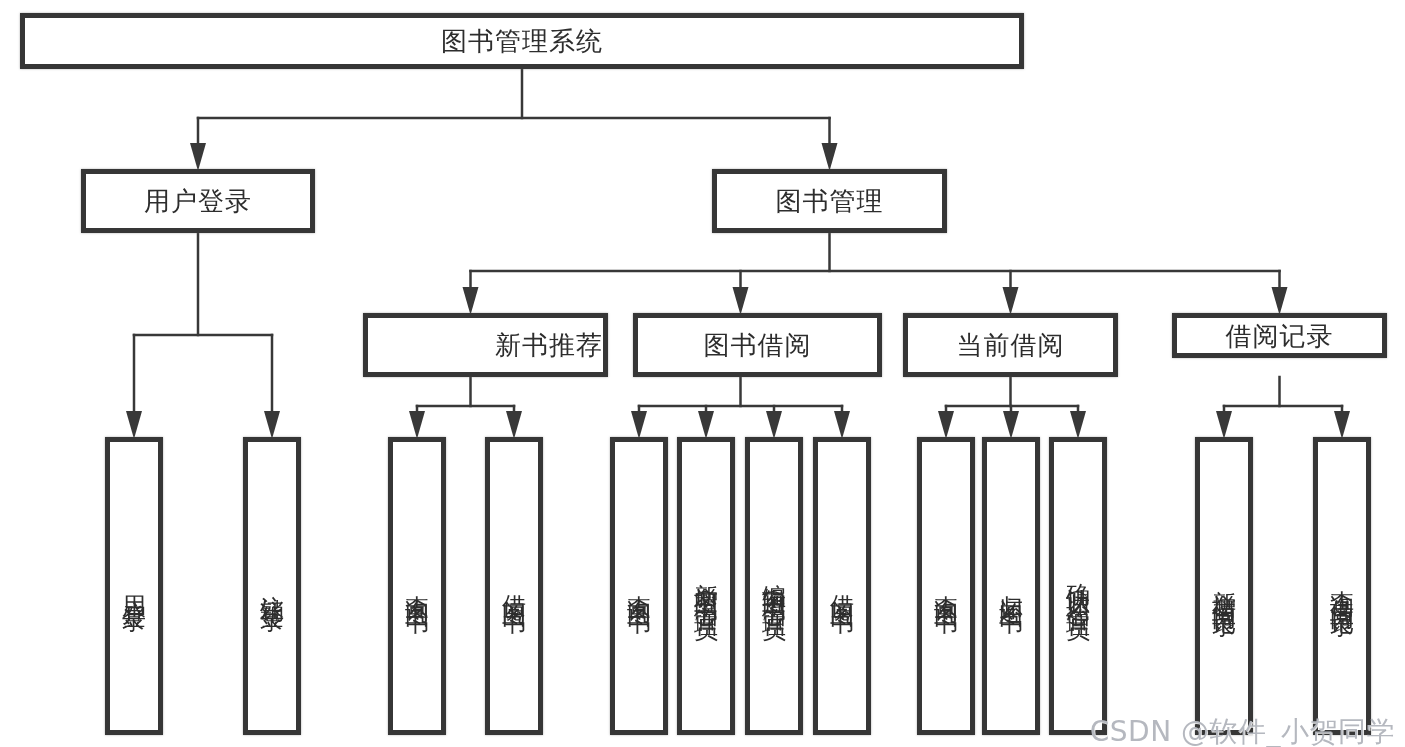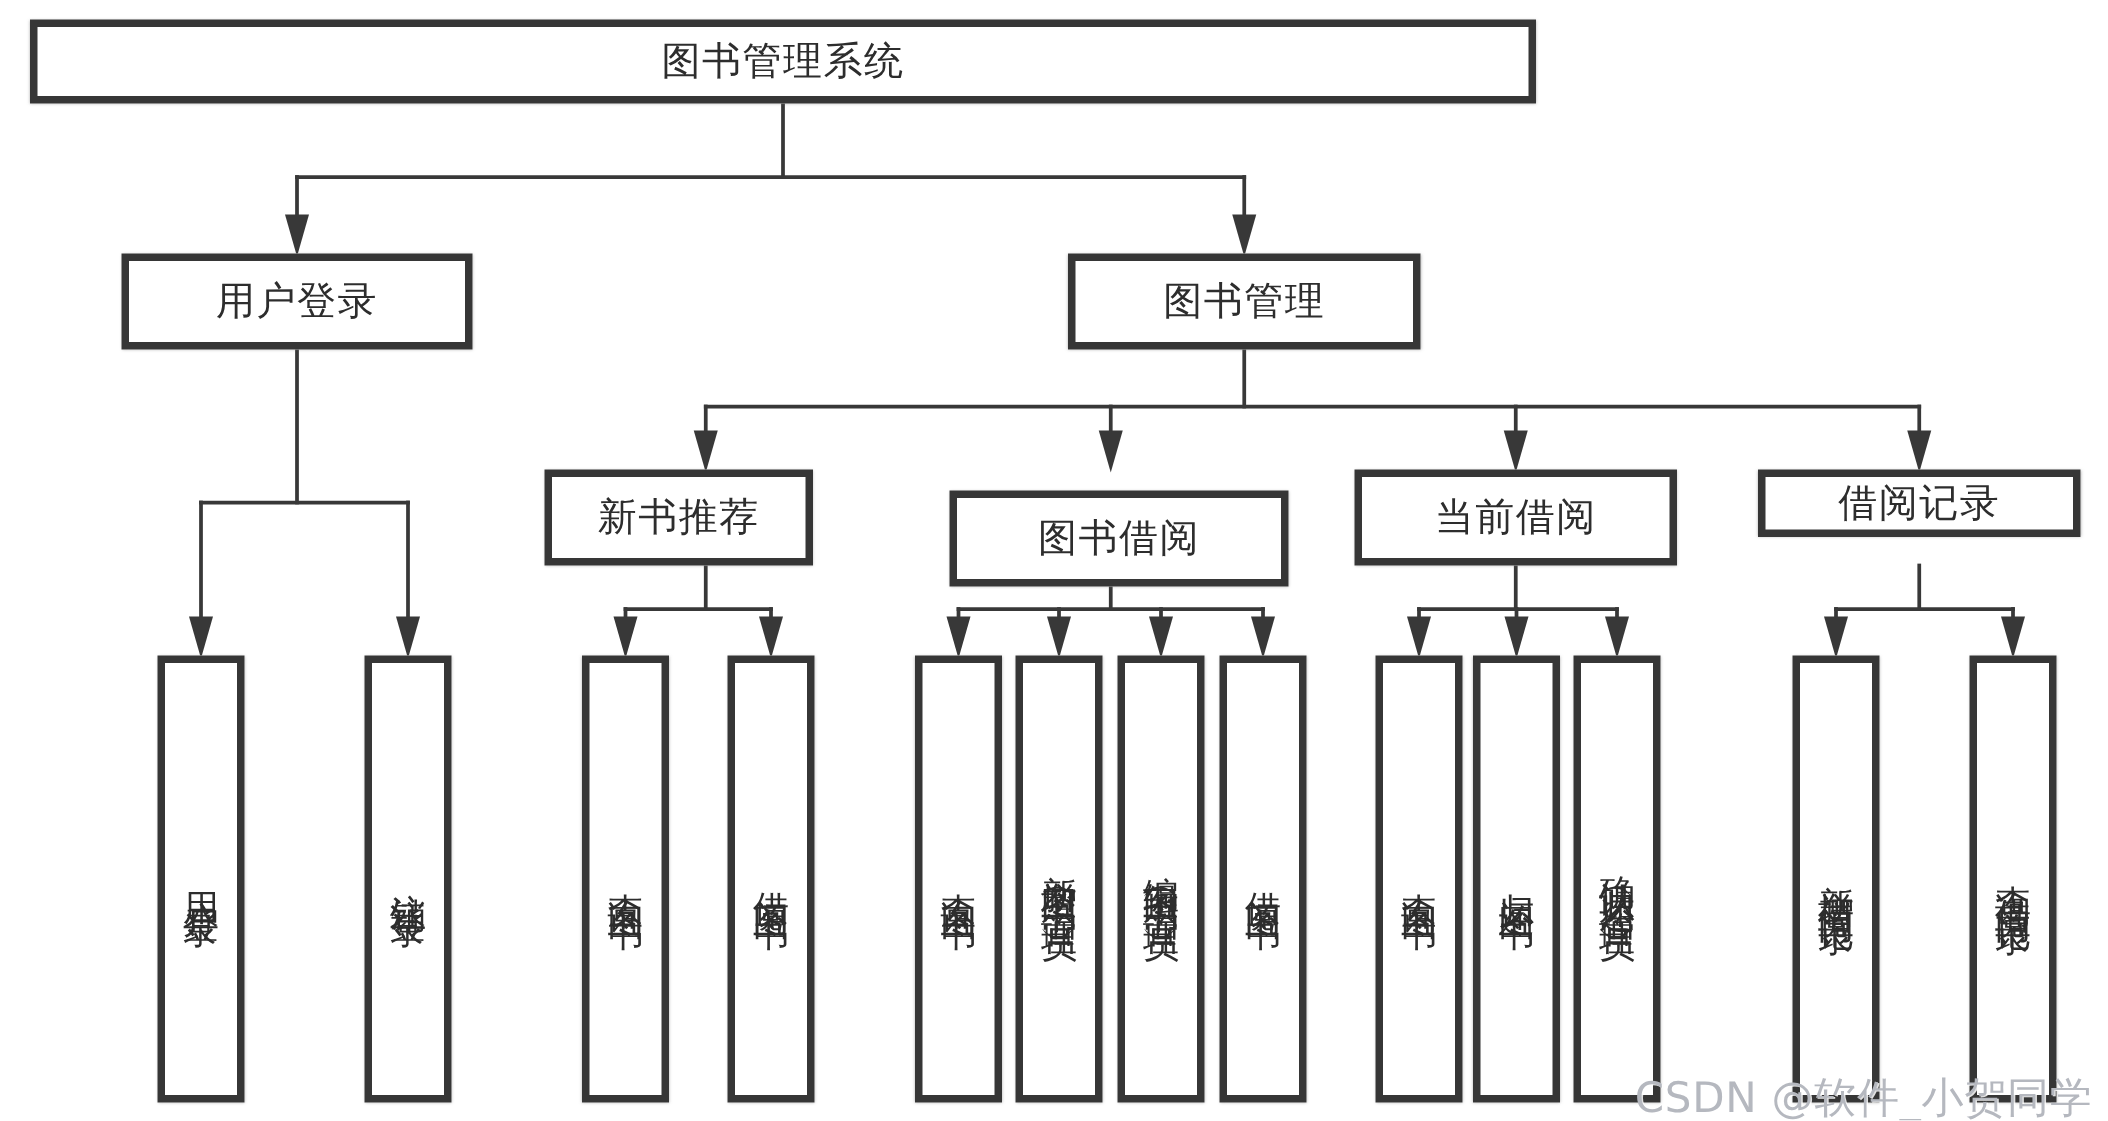--- a/index.html
+++ b/index.html
@@ -135,24 +135,24 @@
   <span class="watermark">CSDN @软件_小贺同学</span>
 <div class="node h" style="left: 20px; top: 13px; width: 1004px; height: 56px; border-color: rgb(54, 54, 54); color: rgb(45, 45, 45);">
       <span class="lbl">图书管理系统</span>
     </div>
     <div class="node h" style="left: 81px; top: 169px; width: 234px; height: 64px; border-color: rgb(54, 54, 54); color: rgb(45, 45, 45);">
       <span class="lbl">用户登录</span>
     </div>
     <div class="node h" style="left: 712px; top: 169px; width: 235px; height: 64px; border-color: rgb(54, 54, 54); color: rgb(45, 45, 45);">
       <span class="lbl">图书管理</span>
     </div>
-    <div class="node h" style="left: 363px; top: 313px; width: 179px; height: 64px; border-color: rgb(54, 54, 54); color: rgb(45, 45, 45);">
+    <div class="node h" style="left: 363px; top: 313px; width: 245px; height: 64px; border-color: rgb(54, 54, 54); color: rgb(45, 45, 45); justify-content: flex-end;">
       <span class="lbl">新书推荐</span>
     </div>
-    <div class="node h" style="left: 633px; top: 327px; width: 226px; height: 64px; border-color: rgb(54, 54, 54); color: rgb(45, 45, 45); text-align: center;">
+    <div class="node h" style="left: 633px; top: 313px; width: 249px; height: 64px; border-color: rgb(54, 54, 54); color: rgb(45, 45, 45); text-align: center;">
       <span class="lbl">图书借阅</span>
     </div>
     <div class="node h" style="left: 903px; top: 313px; width: 215px; height: 64px; border-color: rgb(54, 54, 54); color: rgb(45, 45, 45);">
       <span class="lbl">当前借阅</span>
     </div>
     <div class="node h" style="left: 1172px; top: 313px; width: 215px; height: 45px; border-color: rgb(54, 54, 54); color: rgb(45, 45, 45);">
       <span class="lbl">借阅记录</span>
     </div>
     <div class="node v" style="left: 105px; top: 437px; width: 58px; height: 298px; border-color: rgb(54, 54, 54); color: rgb(45, 45, 45);">
       <span class="lbl">用户登录</span>

